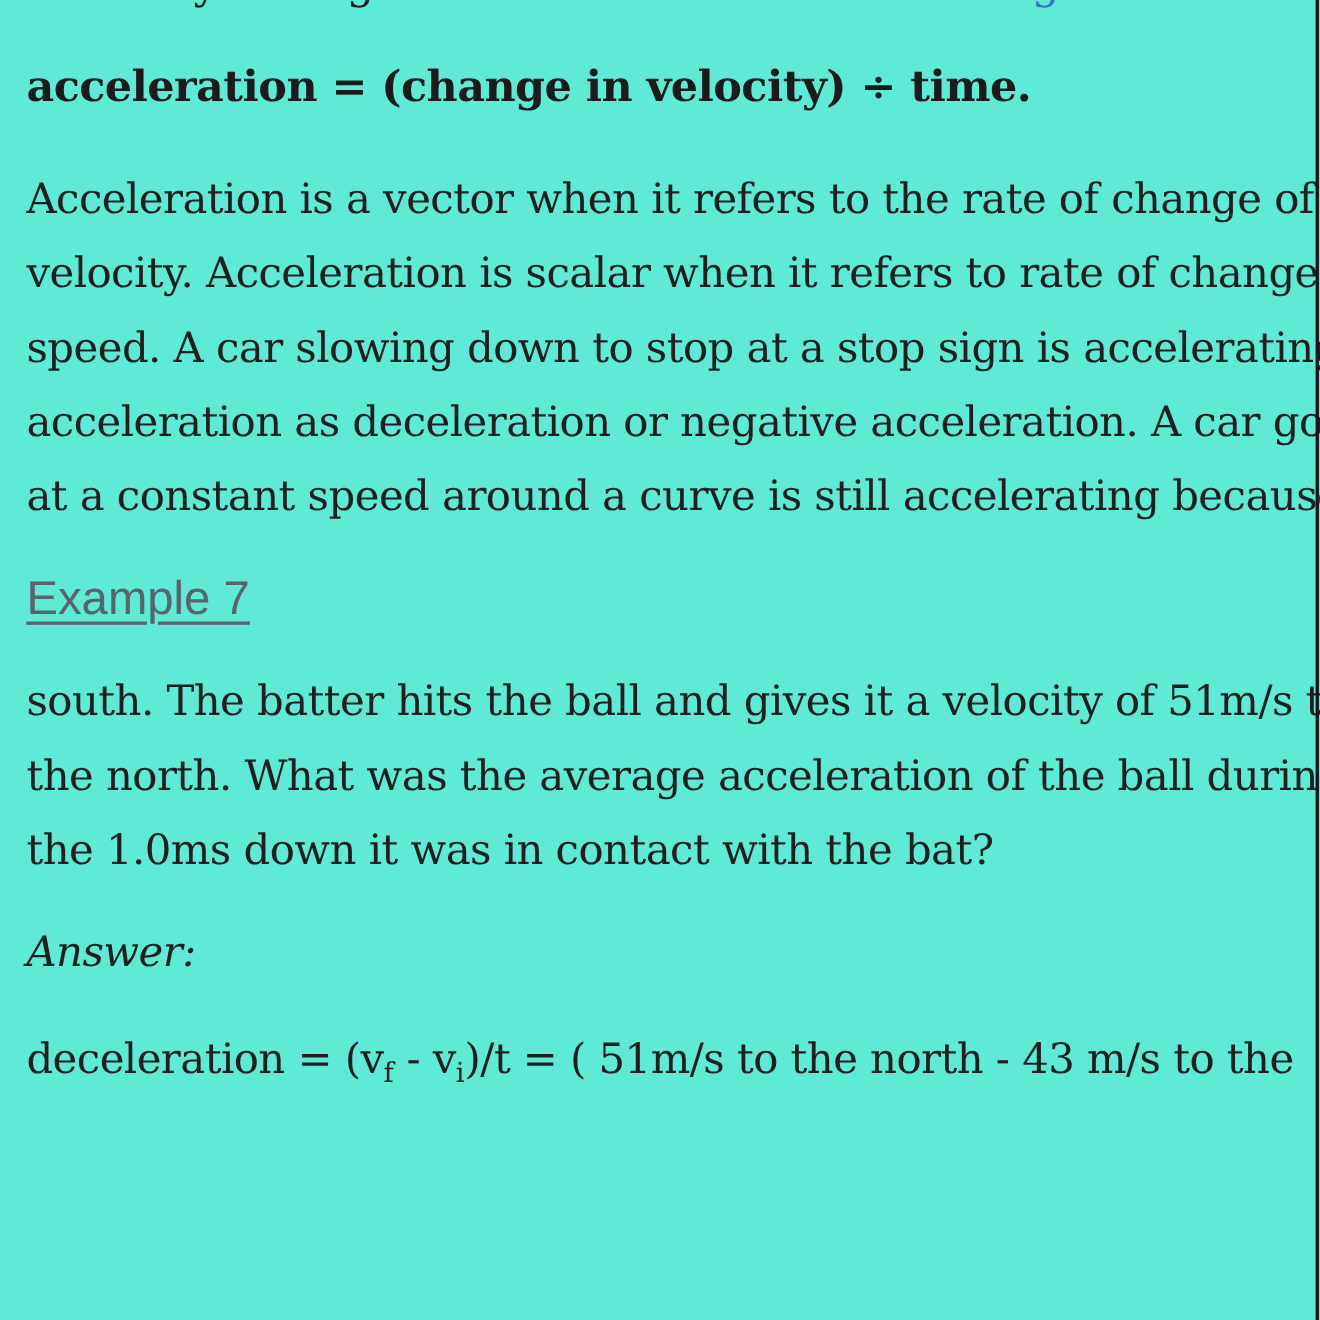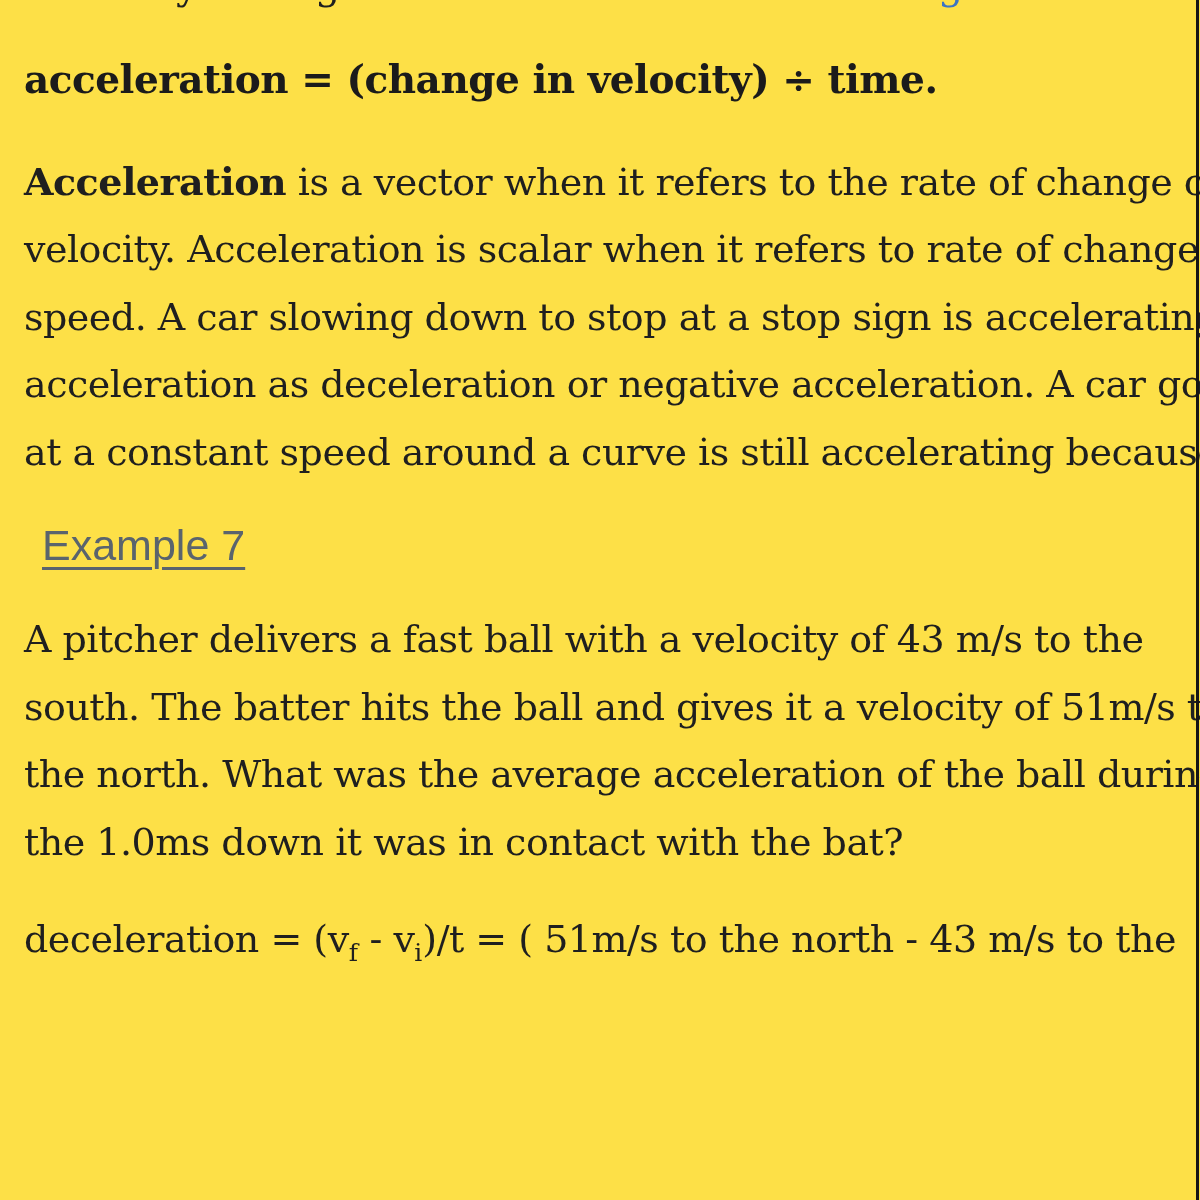--- a/index.html
+++ b/index.html
@@ -4,21 +4,21 @@
 <style>
   html, body {
     margin: 0;
     padding: 0;
     background: #ffffff;
   }
   .page {
     position: relative;
     width: 1200px;
     height: 1200px;
-    background: #fde047;
+    background: #5eead4;
     overflow: hidden;
     box-sizing: border-box;
     padding-left: 24px;
     font-family: "DejaVu Serif", serif;
     color: #1f1f1f;
   }
   
   .clipped-frag {
     position: absolute;
     top: -38px;
@@ -40,26 +40,25 @@
     color: #1b1b1b;
   }
   .para {
     font-size: 38px;
     line-height: 67.5px;
     letter-spacing: -0.5px;
   }
   .para .line { white-space: nowrap; }
   .p1 { margin-top: 34px; }
   .p2 { margin-top: 23px; }
-  .lead-bold { font-weight: bold; margin-top: 24px; }
+  .lead-bold { font-weight: normal; margin-top: 24px; }
 
   .example-row {
     margin-top: 31px;
     line-height: 56px;
-    margin-left: 18px;
   }
   .example-link {
     font-family: "Liberation Sans", sans-serif;
     font-size: 43px;
     color: #5a646d;
     text-decoration: underline;
     text-decoration-thickness: 3px;
     text-underline-offset: 7px;
     cursor: pointer;
   }
@@ -112,26 +111,26 @@
     <div class="line">speed. A car slowing down to stop at a stop sign is accelerating</div>
     <div class="line">acceleration as deceleration or negative acceleration. A car going</div>
     <div class="line">at a constant speed around a curve is still accelerating because</div>
   </div>
 
   <div class="example-row">
     <a class="example-link">Example 7</a>
   </div>
 
   <div class="para p2">
-    <div class="line">A pitcher delivers a fast ball with a velocity of 43 m/s to the</div>
     <div class="line">south. The batter hits the ball and gives it a velocity of 51m/s to</div>
     <div class="line">the north. What was the average acceleration of the ball during</div>
     <div class="line">the 1.0ms down it was in contact with the bat?</div>
   </div>
 
+  <div class="answer-label">Answer:</div>
 
   <div class="formula-line">
     <span>deceleration = (v</span><span class="sub">f</span><span> - v</span><span class="sub">i</span><span>)/t = ( 51m/s to the north - 43 m/s to the</span>
   </div>
 
   <div class="right-border"></div>
 
 </div>
 
 </body></html>

